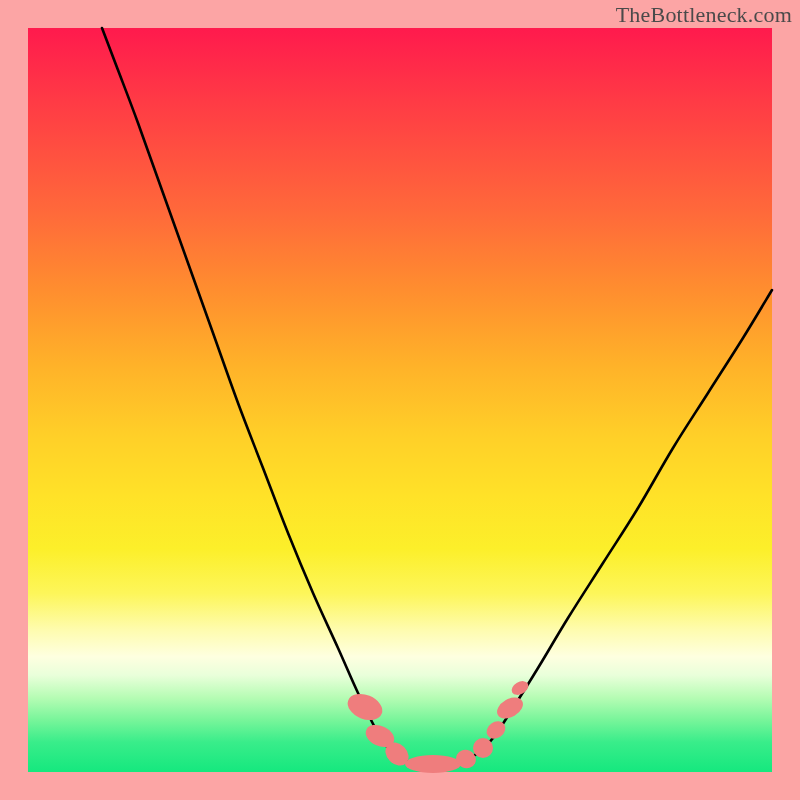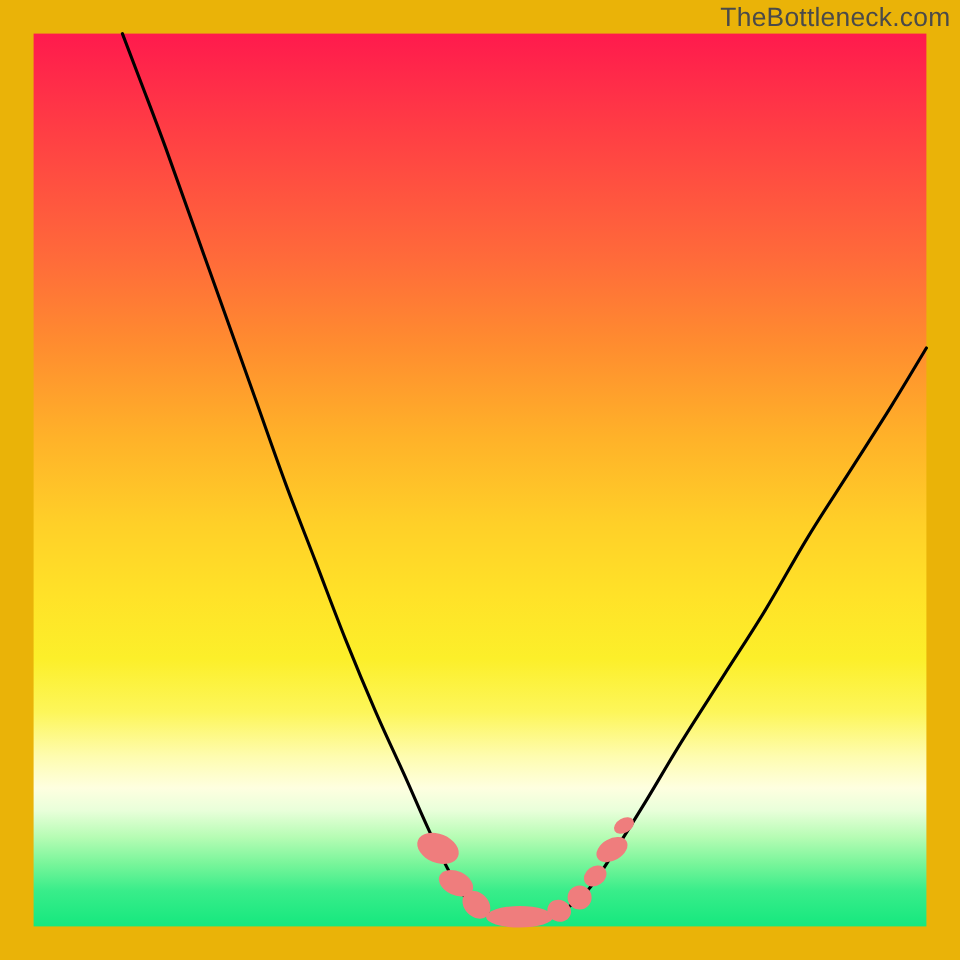--- a/index.html
+++ b/index.html
@@ -10,21 +10,22 @@
     overflow: hidden;
     background: #000;
     font-family: Arial, Helvetica, sans-serif;
   }
   .frame {
     position: absolute;
     top: 0;
     left: 0;
     width: 800px;
     height: 800px;
-    background: #eab308;
+    background: #fca5a5;
+    font-family: Liberation Serif, serif;
   }
   .plot-area {
     position: absolute;
     top: 28px;
     left: 28px;
     width: 744px;
     height: 744px;
     
     background: linear-gradient(to bottom,
       #ff1a4d 0%,

